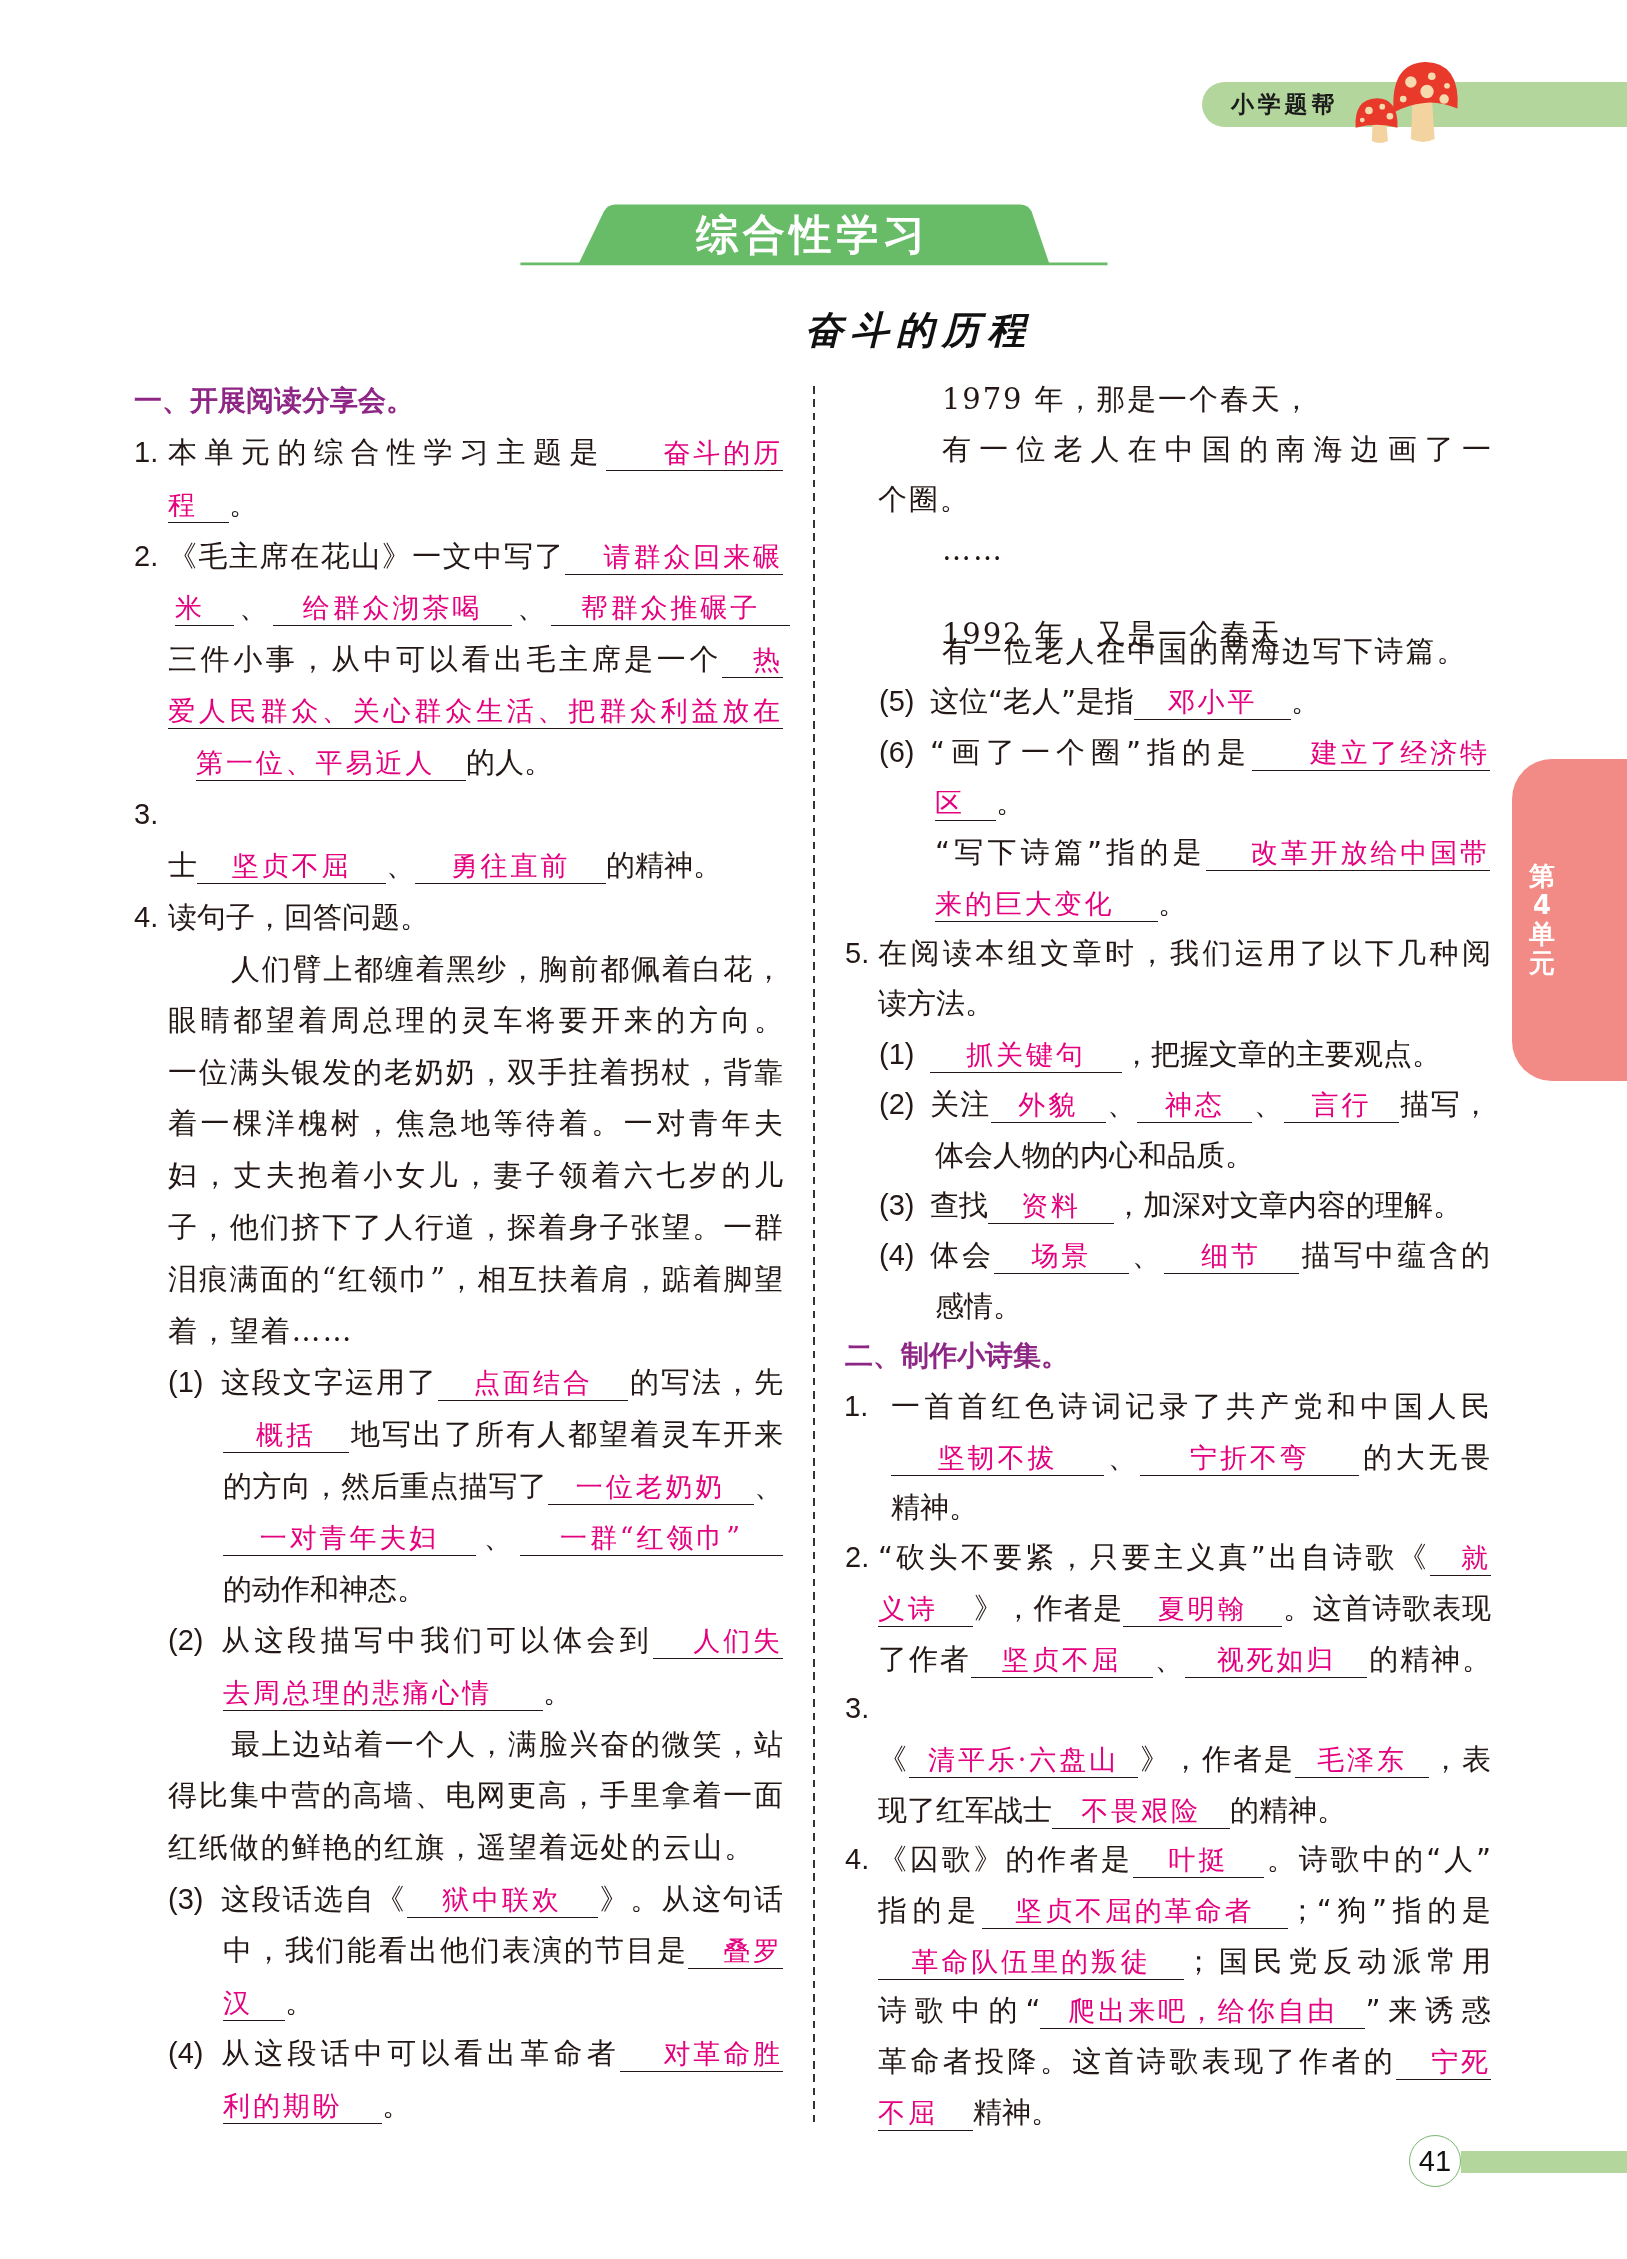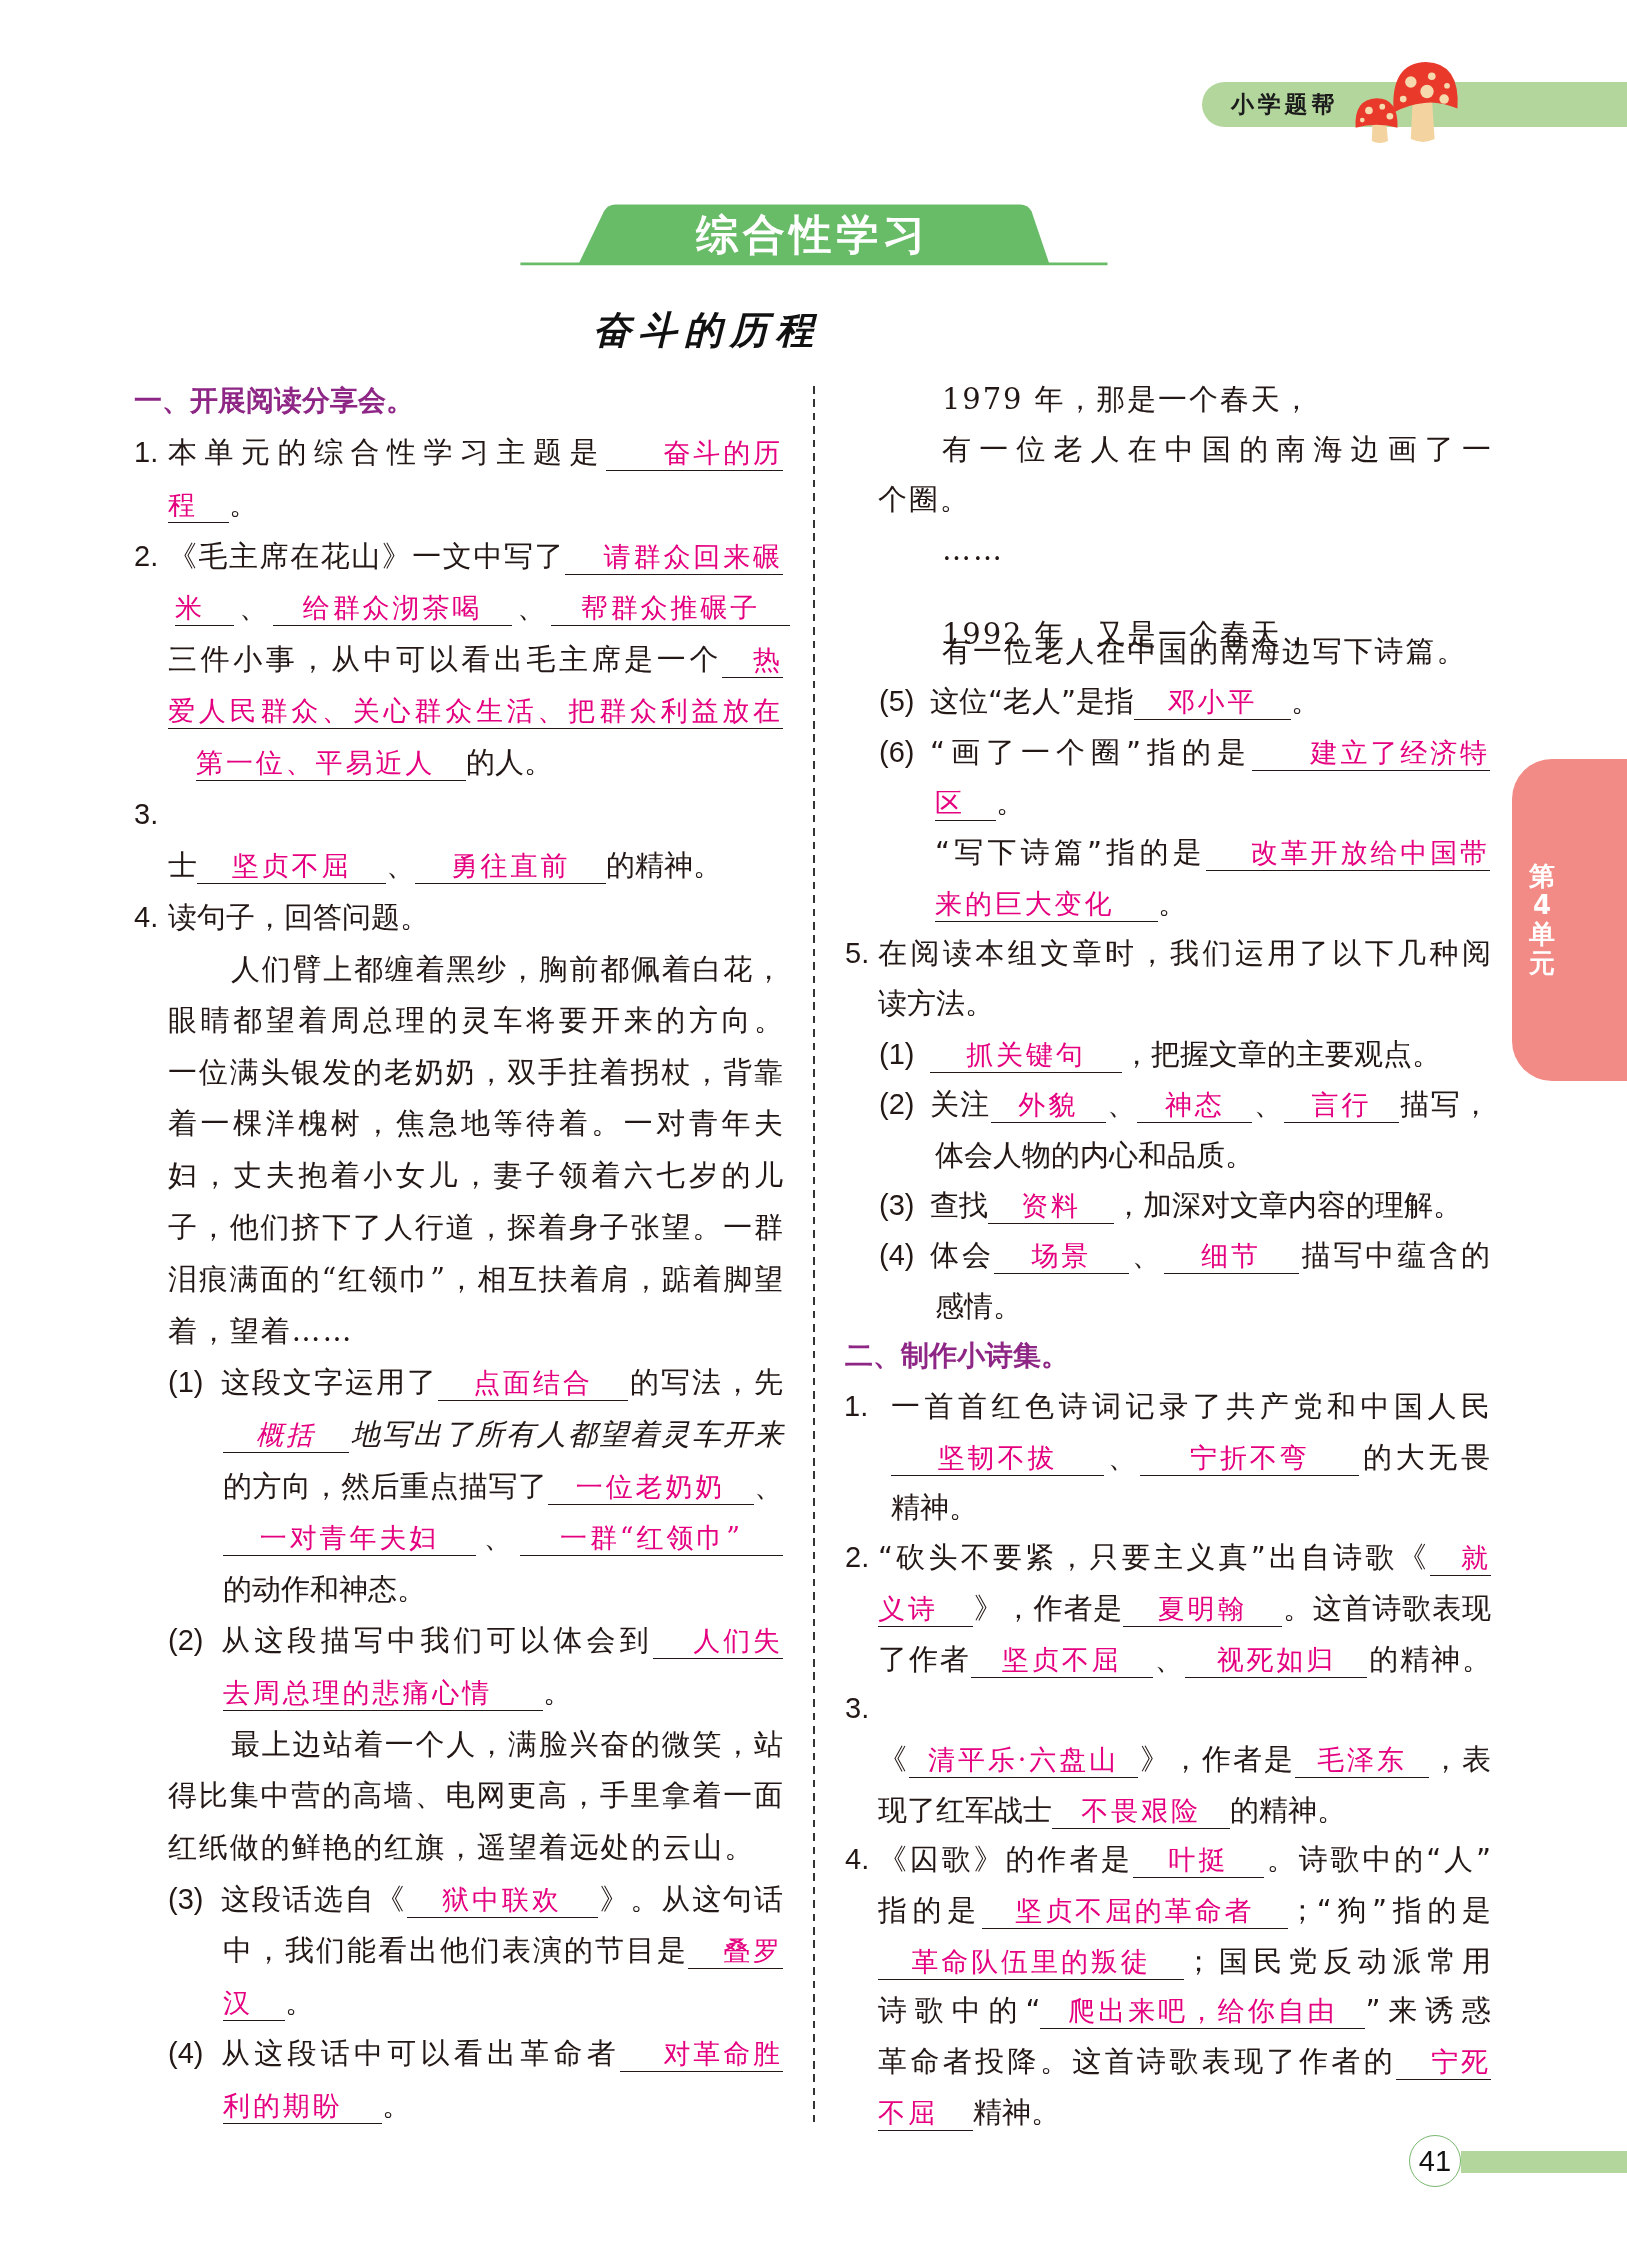--- a/index.html
+++ b/index.html
@@ -12,21 +12,21 @@
       font-family:"DejaVu Sans","Liberation Sans",sans-serif;color:var(--ink);
     }
     .abs{position:absolute;}
     
     .header-bar{left:1202px;top:82px;width:426px;height:45px;background:var(--bar);border-radius:23px 0 0 23px;}
     .brand{left:1231px;top:82px;height:45px;line-height:45px;font-size:23px;letter-spacing:3.8px;color:#1b1b1b;font-weight:bold;}
     .mushrooms{left:1348px;top:53px;width:119px;height:96px;}
     
     .banner{left:507px;top:196px;width:612px;height:76px;}
     .banner-title{left:576px;width:474px;top:205px;height:48px;line-height:59px;text-align:center;color:#fff;font-size:42px;font-weight:bold;letter-spacing:4.8px;}
-    .subtitle{left:593px;width:440px;top:304px;height:52px;line-height:52px;text-align:left;
+    .subtitle{left:593px;width:440px;top:304px;height:52px;line-height:52px;text-align:right;
       font-family:"DejaVu Serif","Liberation Serif",serif;font-weight:bold;font-style:italic;font-size:38px;letter-spacing:7.6px;color:#111;}
     .divider{left:813px;top:386px;width:1.9px;height:1737px;
       background:repeating-linear-gradient(to bottom,#333 0 7.6px,transparent 7.6px 13.4px);}
     
     .side-tab{left:1512px;top:759px;width:116px;height:322px;background:var(--tab);border-radius:40px 0 0 40px;}
     .side-tab-text{left:1524px;top:862px;width:36px;display:flex;flex-direction:column;align-items:center;
       color:#fff;font-weight:bold;font-size:26px;line-height:29px;}
     
     .page-bar{left:1461px;top:2151px;width:167px;height:22px;background:var(--bar);}
     .page-num{left:1409px;top:2135px;width:50px;height:50px;border:1.9px solid var(--ring);border-radius:50%;
@@ -111,21 +111,21 @@
     <div class="line lv-num" style="top: 891px;"><span class="num">4.</span><span>读句子，回答问题。</span></div>
     <div class="line lv-para full passage" style="top: 943px;"><span>人们臂上都缠着黑纱，胸前都佩着白花，</span></div>
     <div class="line lv-body full passage" style="top: 994px;"><span>眼睛都望着周总理的灵车将要开来的方向。</span></div>
     <div class="line lv-body full passage" style="top: 1046px;"><span>一位满头银发的老奶奶，双手拄着拐杖，背靠</span></div>
     <div class="line lv-body full passage" style="top: 1097px;"><span>着一棵洋槐树，焦急地等待着。一对青年夫</span></div>
     <div class="line lv-body full passage" style="top: 1149px;"><span>妇，丈夫抱着小女儿，妻子领着六七岁的儿</span></div>
     <div class="line lv-body full passage" style="top: 1201px;"><span>子，他们挤下了人行道，探着身子张望。一群</span></div>
     <div class="line lv-body full passage" style="top: 1253px;"><span>泪痕满面的“红领巾”，相互扶着肩，踮着脚望</span></div>
     <div class="line lv-body passage" style="top: 1305px;"><span>着，望着……</span></div>
     <div class="line lv-sub full" style="top: 1356px;"><span class="num">(1)</span><span>这段文字运用了</span><span class="blank al-c" style="width: 190px;"><span class="ans">点面结合</span></span><span>的写法，先</span></div>
-    <div class="line lv-subc full" style="top: 1408px; font-style: italic;"><span class="blank al-c" style="width: 126px;"><span class="ans">概括</span></span><span>地写出了所有人都望着灵车开来</span></div>
+    <div class="line lv-subc full" style="top: 1408px;"><span class="blank al-c" style="width: 126px;"><span class="ans">概括</span></span><span>地写出了所有人都望着灵车开来</span></div>
     <div class="line lv-subc full" style="top: 1460px;"><span>的方向，然后重点描写了</span><span class="blank al-c" style="width: 206px;"><span class="ans">一位老奶奶</span></span><span>、</span></div>
     <div class="line lv-subc full" style="top: 1511px;"><span class="blank al-c" style="width: 253px;"><span class="ans">一对青年夫妇</span></span><span>、</span><span class="blank al-c" style="width: 263px;"><span class="ans">一群“红领巾”</span></span></div>
     <div class="line lv-subc" style="top: 1563px;"><span>的动作和神态。</span></div>
     <div class="line lv-sub full" style="top: 1614px;"><span class="num">(2)</span><span>从这段描写中我们可以体会到</span><span class="blank al-r" style="width: 130px;"><span class="ans">人们失</span></span></div>
     <div class="line lv-subc" style="top: 1666px;"><span class="blank al-l" style="width: 320px;"><span class="ans">去周总理的悲痛心情</span></span><span>。</span></div>
     <div class="line lv-para full passage" style="top: 1718px;"><span>最上边站着一个人，满脸兴奋的微笑，站</span></div>
     <div class="line lv-body full passage" style="top: 1769px;"><span>得比集中营的高墙、电网更高，手里拿着一面</span></div>
     <div class="line lv-body passage" style="top: 1821px;"><span>红纸做的鲜艳的红旗，遥望着远处的云山。</span></div>
     <div class="line lv-sub full" style="top: 1873px;"><span class="num">(3)</span><span>这段话选自《</span><span class="blank al-c" style="width: 191px;"><span class="ans">狱中联欢</span></span><span>》。从这句话</span></div>
     <div class="line lv-subc full" style="top: 1924px;"><span>中，我们能看出他们表演的节目是</span><span class="blank al-r" style="width: 95px;"><span class="ans">叠罗</span></span></div>

